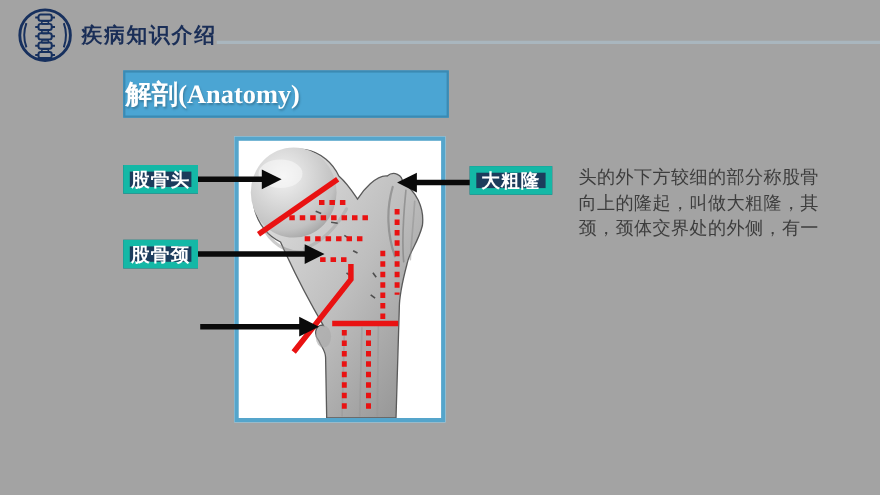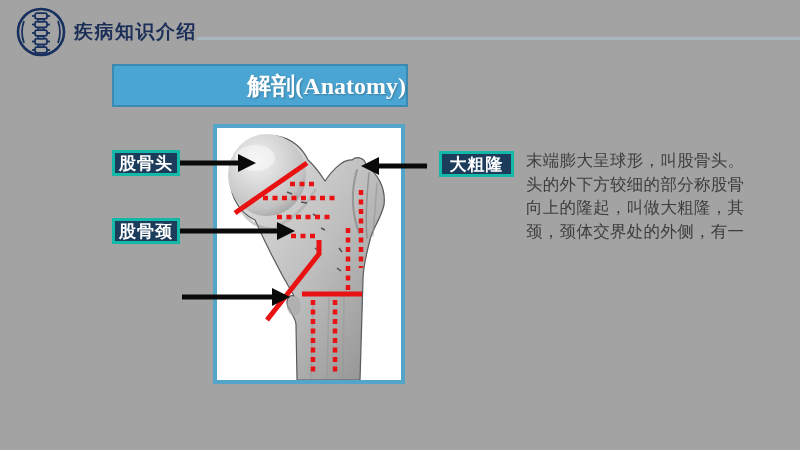--- a/index.html
+++ b/index.html
@@ -14,42 +14,42 @@
   .title {
     position:absolute; left:74px; top:19px;
     font-size:19px; font-weight:bold; color:#1a2e57; letter-spacing:1.5px;
     white-space:nowrap;
   }
   .divider { position:absolute; left:197px; top:37px; width:603px; height:3px; background:#a9b6be; }
   
   .banner {
     position:absolute; left:112px; top:64px; width:296px; height:43px;
     background:#4ba5d3; border:2px solid #3b8ab3; box-sizing:border-box;
-    display:flex; align-items:center; justify-content:flex-end;
+    display:flex; align-items:center; justify-content:flex-start;
     color:#ffffff; font-size:24px; font-weight:bold;
     text-shadow:1px 1px 2px rgba(0,0,0,0.25);
   }
   
   .frame {
     position:absolute; left:213px; top:124px; width:192px; height:260px;
     background:#ffffff; border:4px solid #55a5cb; box-sizing:border-box;
     z-index:1;
   }
   .frame svg { display:block; width:184px; height:252px; }
   
   .tag {
-    position:absolute; background:#1c3c5c; border:3px solid #14b8a6; box-sizing:border-box;
+    position:absolute; background:#1c3c5c; border:6px solid #14b8a6; box-sizing:border-box;
     display:flex; align-items:center; justify-content:center;
     color:#ffffff; font-size:17px; font-weight:bold; letter-spacing:1px;
     z-index:2; white-space:nowrap;
   }
   .tag-head    { left:112px; top:150px; width:68px; height:26px; }
   .tag-neck    { left:112px; top:218px; width:68px; height:26px; }
   .tag-lesser  { left:113px; top:284px; width:69px; height:26px; }
-  .tag-greater { left:427px; top:151px; width:75px; height:26px;margin-left:12px; }
+  .tag-greater { left:427px; top:151px; width:75px; height:26px; }
   
   .arrows { position:absolute; left:0; top:0; width:800px; height:450px; z-index:3; pointer-events:none; }
   
   .bodytext {
     position:absolute; left:526px; top:149px; width:226px;
     font-size:16.5px; line-height:23.5px; color:#3d3d3d; letter-spacing:0.3px;
     white-space:nowrap;
   }
   .bodytext .indent { padding-left:28px; }
 </style>
@@ -177,19 +177,18 @@
       <line x1="180" y1="231" x2="279" y2="231" stroke-width="5"></line>
       <polygon points="295,231 277,222 277,240" stroke="none"></polygon>
       <line x1="182" y1="297" x2="274" y2="297" stroke-width="5"></line>
       <polygon points="290,297 272,288 272,306" stroke="none"></polygon>
       <line x1="427" y1="166" x2="377" y2="166" stroke-width="5"></line>
       <polygon points="361,166 379,157 379,175" stroke="none"></polygon>
     </g>
   </svg>
 
   <div class="bodytext">
-    <div>末端膨大呈球形，叫股骨头。</div>
     <div>头的外下方较细的部分称股骨</div>
     <div>向上的隆起，叫做大粗隆，其</div>
     <div>颈，颈体交界处的外侧，有一</div>
   </div>
 
 </div>
 
 </body></html>

